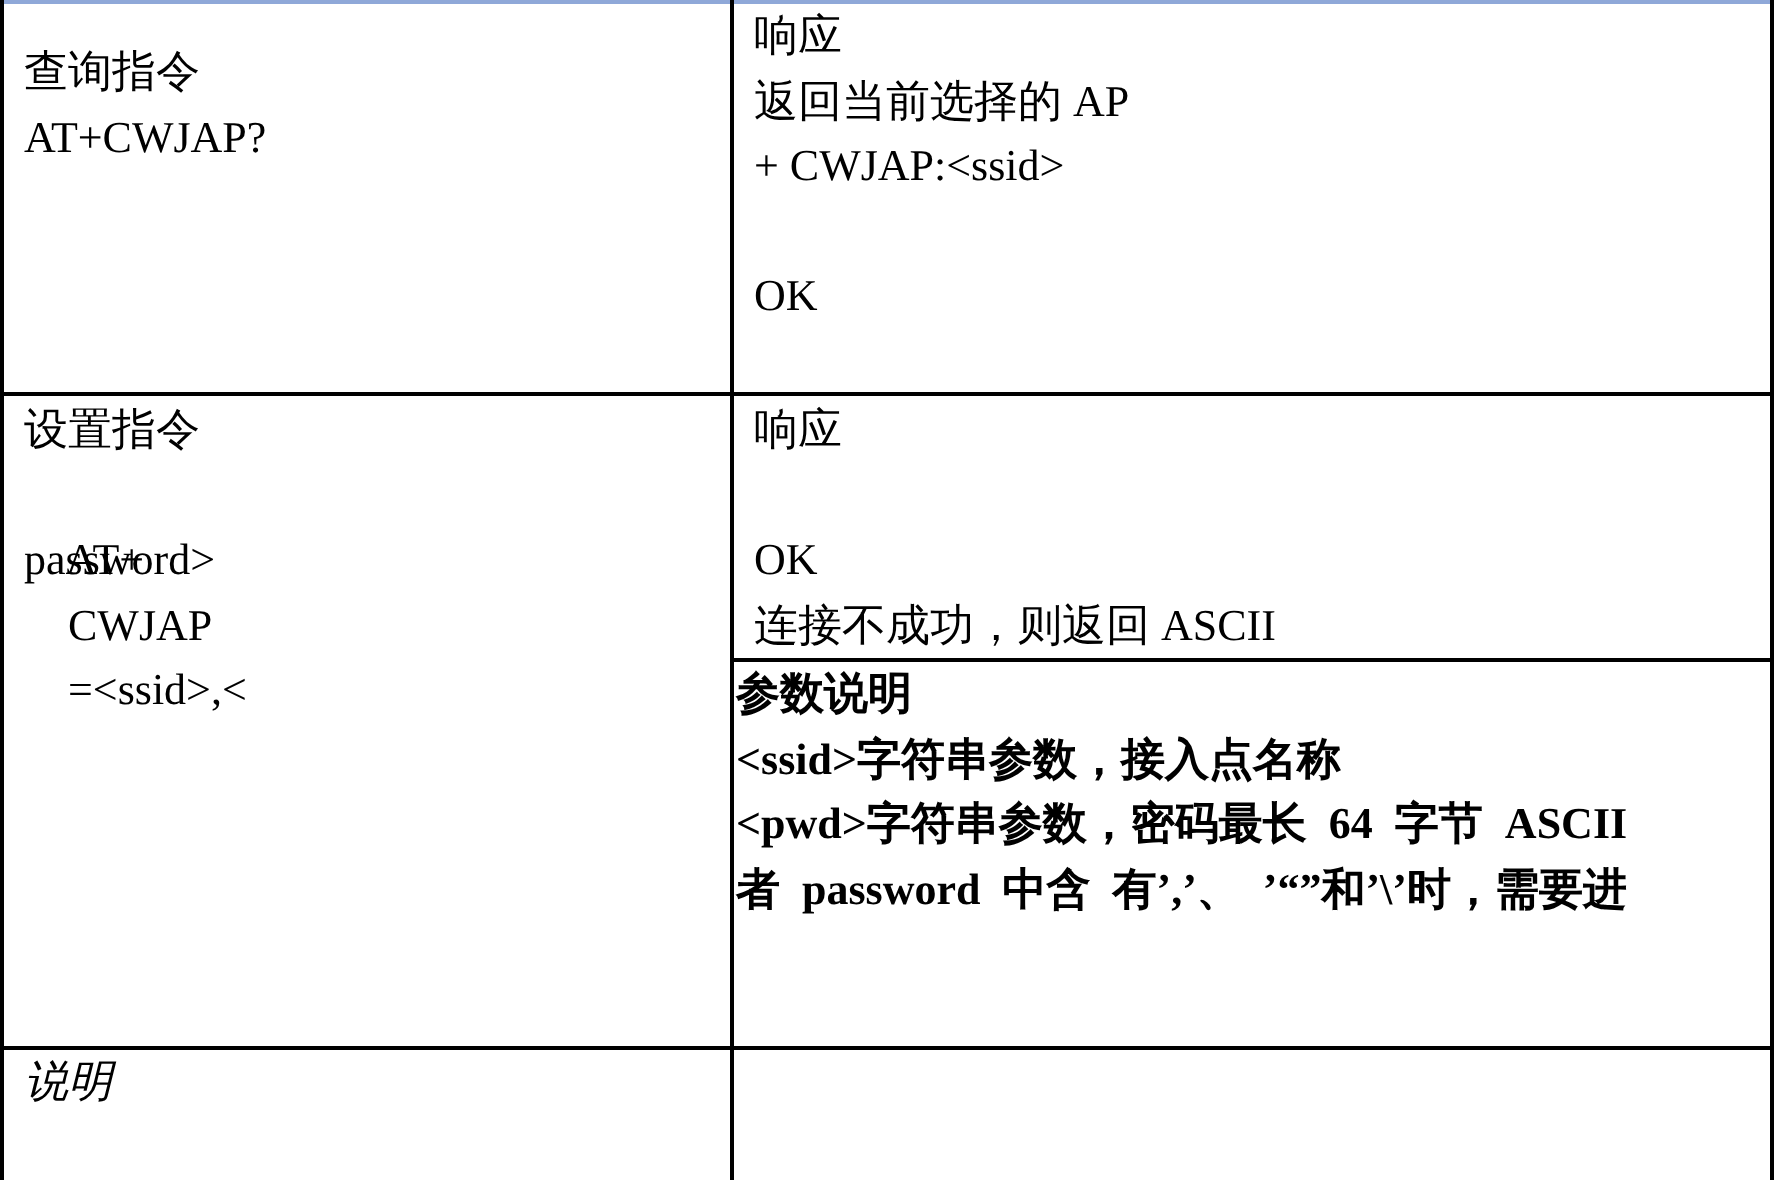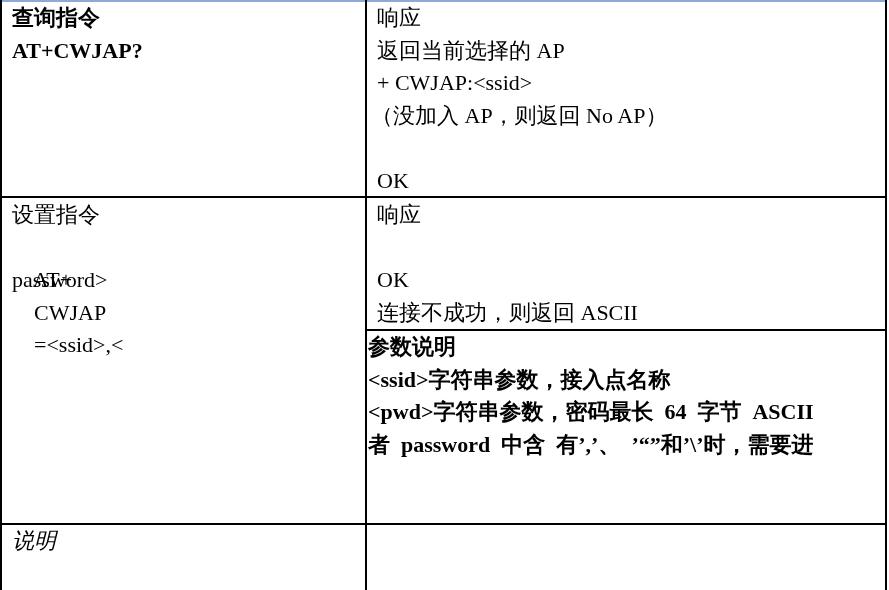--- a/index.html
+++ b/index.html
@@ -19,29 +19,28 @@
 <div class="topline"></div>
 
 <div class="vline" style="left:0;top:0;height:590px;"></div>
 <div class="vline" style="left:365px;top:0;height:590px;"></div>
 <div class="vline" style="left:885px;top:0;height:590px;"></div>
 
 <div class="hline" style="left:0;top:196px;width:887px;"></div>
 <div class="hline" style="left:365px;top:329px;width:522px;"></div>
 <div class="hline" style="left:0;top:523px;width:887px;"></div>
 
-<div class="cell" style="left:12px;top:2px;width:345px;font-weight:bold;">
+<div class="cell" style="left:12px;top:20px;width:345px;">
   <span class="ln">查询指令</span>
   <span class="ln">AT+CWJAP?</span>
 </div>
 <div class="cell" style="left:377px;top:2px;width:500px;">
   <span class="ln">响应</span>
   <span class="ln">返回当前选择的 AP</span>
   <span class="ln">+ CWJAP:&lt;ssid&gt;</span>
-  <span class="ln" style="margin-left:-6px;">（没加入 AP，则返回 No AP）</span>
   <span class="ln"></span>
   <span class="ln">OK</span>
 </div>
 
 <div class="cell" style="left:12px;top:199px;width:345px;">
   <span class="ln">设置指令</span>
   <div class="ln just">
     <span>AT+</span>
     <span>CWJAP</span>
     <span>=&lt;ssid&gt;,&lt;</span>

